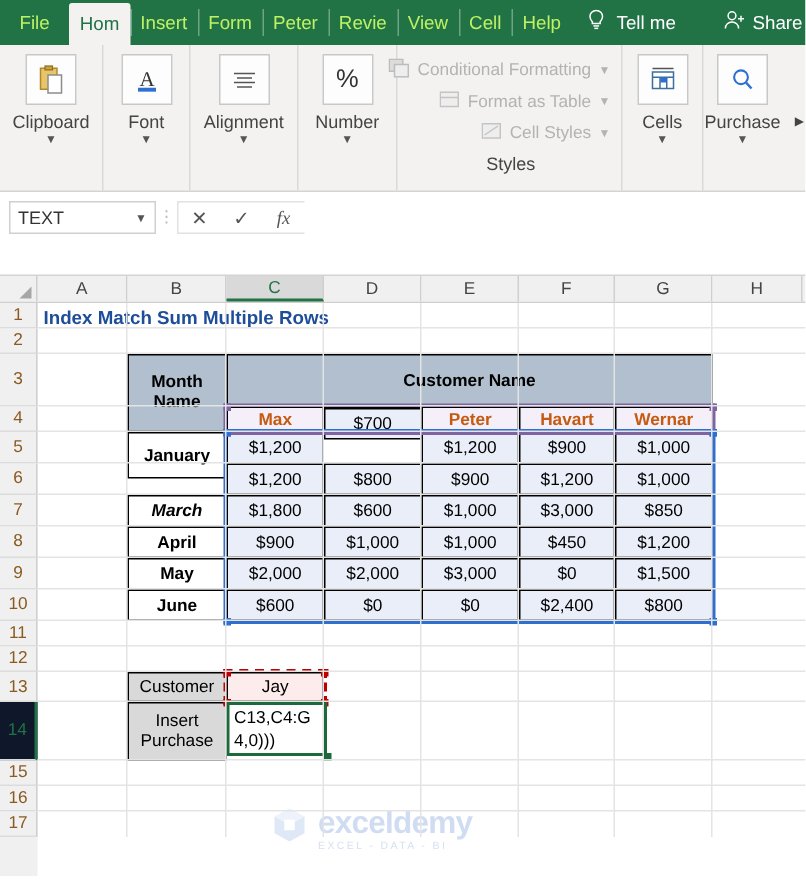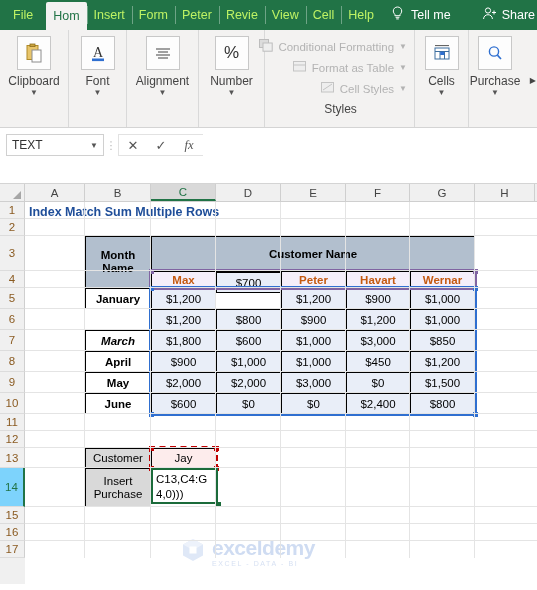--- a/index.html
+++ b/index.html
@@ -143,21 +143,21 @@
   .ch.sel { background: #d9d9d9; color: #217346; border-bottom: 2px solid #217346; }
 
   .gridbody { display: flex; position: relative; }
   .rowhead { width: 25px; flex: none; background: #f0f0f0; }
   .rh {
     border-right: 1px solid #cfcfcf; border-bottom: 1px solid #dcdcdc;
     font-size: 11.5px; color: #8a5a20;
     display: flex; align-items: center; justify-content: center;
     background: #f0f0f0;
   }
-  .rh.sel { background: #7dd3fc; color: #217346; border-right: 2px solid #217346; }
+  .rh.sel { background: #0f172a; color: #217346; border-right: 2px solid #217346; }
   .cells { position: relative; flex: 1 1 auto; }
   .vline {
     position: absolute; top: 0; width: 1px; background: #e4e4e4;
   }
   .hline { position: absolute; left: 0; right: 0; height: 1px; background: #e4e4e4; }
 
   .cell { position: absolute; font-size: 12px; color: #000; }
 
   .sheet-title {
     font-weight: bold; color: #1f4e99; font-size: 12.5px;
@@ -425,21 +425,21 @@
           <div class="tbl-cell tbl-head-grey wrap2" style="left: 60px; top: 34px; width: 66px; height: 52px;">
             <span>Month</span>
             <span>Name</span>
           </div>
           <div class="tbl-cell tbl-head-grey" style="left: 126px; top: 34px; width: 324px; height: 35px;">Customer Name</div>
           <div class="tbl-cell tbl-name" style="left: 126px; top: 69px; width: 65px; height: 17px;">Max</div>
           <div class="tbl-cell tbl-name" style="left: 191px; top: 69px; width: 65px; height: 17px;">Jay</div>
           <div class="tbl-cell tbl-name" style="left: 256px; top: 69px; width: 65px; height: 17px;">Peter</div>
           <div class="tbl-cell tbl-name" style="left: 321px; top: 69px; width: 64px; height: 17px;">Havart</div>
           <div class="tbl-cell tbl-name" style="left: 385px; top: 69px; width: 65px; height: 17px;">Wernar</div>
-          <div class="tbl-cell tbl-month" style="left: 60px; top: 86px; width: 66px; height: 21px;">January</div>
+          <div class="tbl-cell tbl-month" style="left: 60px; top: 86px; width: 66px; height: 31px;">January</div>
           <div class="tbl-cell tbl-data" style="left: 126px; top: 86px; width: 65px; height: 21px;">$1,200</div>
           <div class="tbl-cell tbl-data" style="left: 191px; top: 70px; width: 65px; height: 21px;">$700</div>
           <div class="tbl-cell tbl-data" style="left: 256px; top: 86px; width: 65px; height: 21px;">$1,200</div>
           <div class="tbl-cell tbl-data" style="left: 321px; top: 86px; width: 64px; height: 21px;">$900</div>
           <div class="tbl-cell tbl-data" style="left: 385px; top: 86px; width: 65px; height: 21px;">$1,000</div>
           <div class="tbl-cell tbl-month" style="left: 60px; top: 107px; width: 66px; height: 21px; margin-top: 39px;">Februay</div>
           <div class="tbl-cell tbl-data" style="left: 126px; top: 107px; width: 65px; height: 21px;">$1,200</div>
           <div class="tbl-cell tbl-data" style="left: 191px; top: 107px; width: 65px; height: 21px;">$800</div>
           <div class="tbl-cell tbl-data" style="left: 256px; top: 107px; width: 65px; height: 21px;">$900</div>
           <div class="tbl-cell tbl-data" style="left: 321px; top: 107px; width: 64px; height: 21px;">$1,200</div>

